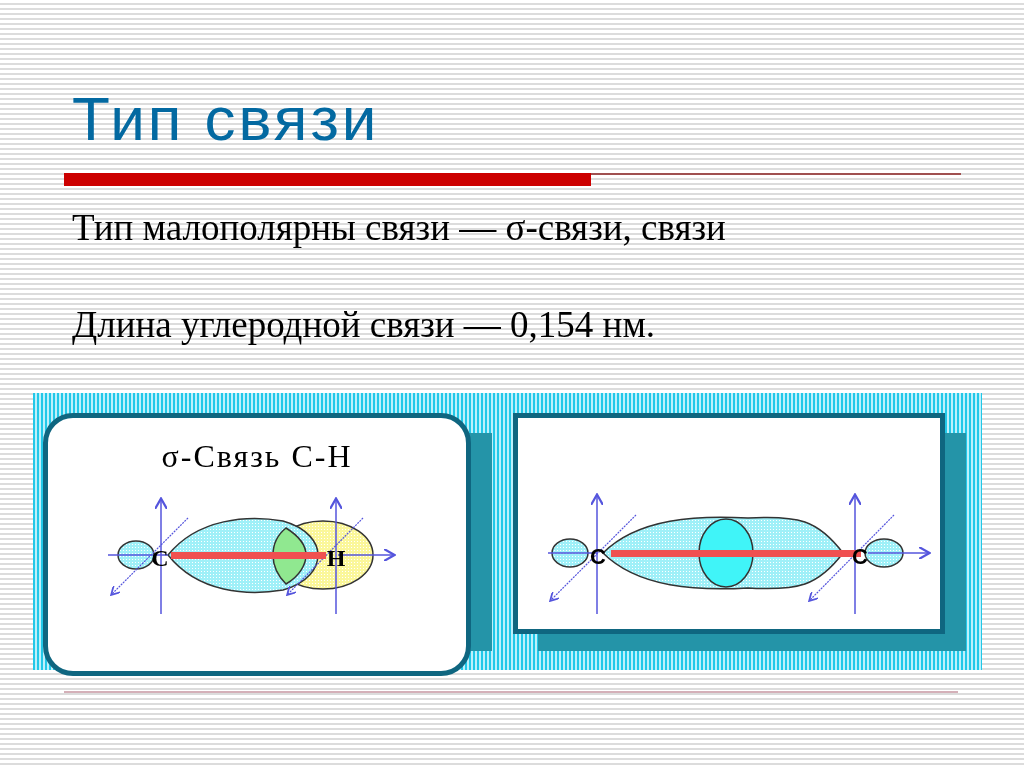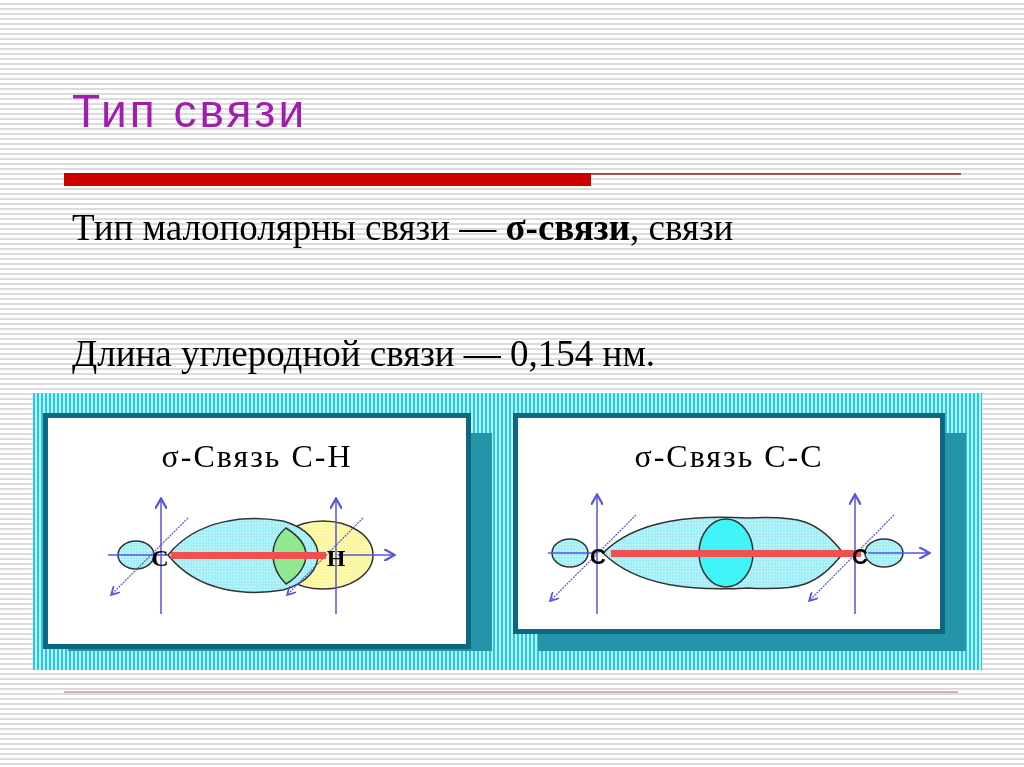--- a/index.html
+++ b/index.html
@@ -4,30 +4,30 @@
 <style>
   html,body{margin:0;padding:0;}
   body{
     width:1024px;height:767px;overflow:hidden;position:relative;
     background-color:#ffffff;
     background-image:repeating-linear-gradient(to bottom,#ffffff 0px,#ffffff 3px,#dcdcdc 3px,#dcdcdc 5px);
     font-family:"Liberation Serif",serif;
   }
   .title{
     position:absolute;left:72px;top:88px;
-    font-family:"Liberation Sans",sans-serif;font-size:46px;color:#a21caf;
+    font-family:"Liberation Sans",sans-serif;font-size:62px;color:#0369a1;
     letter-spacing:3px;line-height:1;
   }
   .accent-bar{position:absolute;left:64px;top:173px;width:527px;height:13px;background:#cc0000;}
   .accent-line{position:absolute;left:591px;top:173px;width:370px;height:2px;background:#a05050;}
   .body-text{position:absolute;left:72px;font-size:37px;color:#000;line-height:1.15;}
   .p1{top:207px;width:820px;}
   .p1 .indent{display:block;padding-left:54px;}
-  .p2{top:333px;}
-  b{font-weight:bold;}
+  .p2{top:304px;}
+  b{font-weight:normal;}
 
   .frame{
     position:absolute;left:33px;top:393px;width:949px;height:277px;
     background-image:repeating-linear-gradient(to right,#22c8e8 0px,#22c8e8 2px,#bdf0fb 2px,#bdf0fb 4px);
   }
   .panel-shadow{position:absolute;background:#2494a8;}
   .panel{
     position:absolute;background:#ffffff;border:5px solid #0f6680;box-sizing:border-box;
   }
   .panel-title{
@@ -45,21 +45,21 @@
 <div class="accent-line"></div>
 
 <div class="body-text p1">
   <span>Тип малополярны связи — </span><b>σ-связи</b><span>, связи</span>
 </div>
 <div class="body-text p2">Длина углеродной связи — 0,154 нм.</div>
 
 <div class="frame"></div>
 
 <div class="panel-shadow" style="left:68px;top:433px;width:424px;height:218px;"></div>
-<div class="panel" style="left:43px;top:413px;width:428px;height:236px;">
+<div class="panel" style="left:43px;top:413px;width:428px;height:263px;border-radius:30px;">
   <div class="panel-title">σ-Связь С-Н</div>
   <svg width="428" height="221">
     <defs>
       <pattern id="dotsC" width="3" height="3" patternUnits="userSpaceOnUse">
         <rect width="3" height="3" fill="#9ff0f8"></rect>
           <rect width="1" height="1" fill="#ffffff"></rect>
       </pattern>
       <pattern id="dotsH" width="3" height="3" patternUnits="userSpaceOnUse">
         <rect width="3" height="3" fill="#fbf79a"></rect>
           <rect width="1" height="1" fill="#ffffff"></rect>
@@ -85,21 +85,20 @@
     <line x1="315" y1="100" x2="240" y2="176" stroke="#5555dd" stroke-width="1.2" stroke-dasharray="2,1" marker-end="url(#arr)"></line>
 
     <rect x="123" y="134" width="155" height="7" fill="#f05050"></rect>
     <text x="112" y="148" font-family="Liberation Serif, serif" font-weight="bold" font-size="24" text-anchor="middle" fill="#000">C</text>
     <text x="288" y="148" font-family="Liberation Serif, serif" font-weight="bold" font-size="24" text-anchor="middle" fill="#000">H</text>
   </svg>
 </div>
 
 <div class="panel-shadow" style="left:538px;top:433px;width:428px;height:218px;"></div>
 <div class="panel" style="left:513px;top:413px;width:432px;height:221px;">
-  <div class="panel-title">σ-Связь С-С</div>
   <svg width="432" height="221">
     <defs>
       <pattern id="dotsC2" width="3" height="3" patternUnits="userSpaceOnUse">
         <rect width="3" height="3" fill="#9ff0f8"></rect>
           <rect width="1" height="1" fill="#ffffff"></rect>
       </pattern>
       <marker id="arr2" markerWidth="8" markerHeight="8" refX="6" refY="4" orient="auto">
         <path d="M0,0 L7,4 L0,8" fill="none" stroke="#5555dd" stroke-width="1.5"></path>
       </marker>
     </defs>

